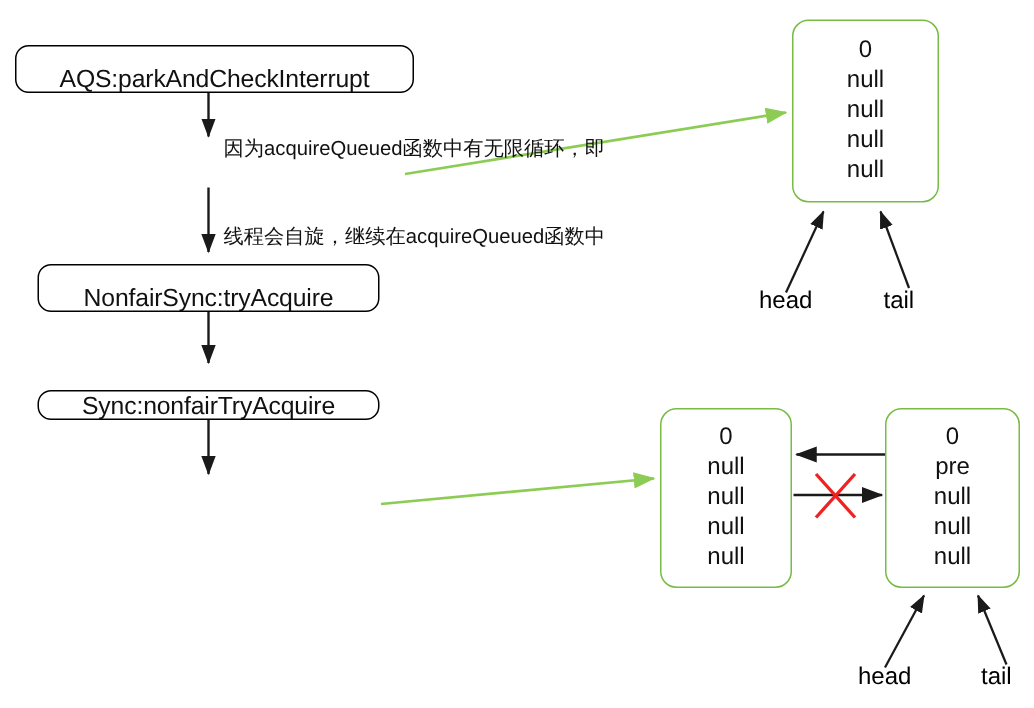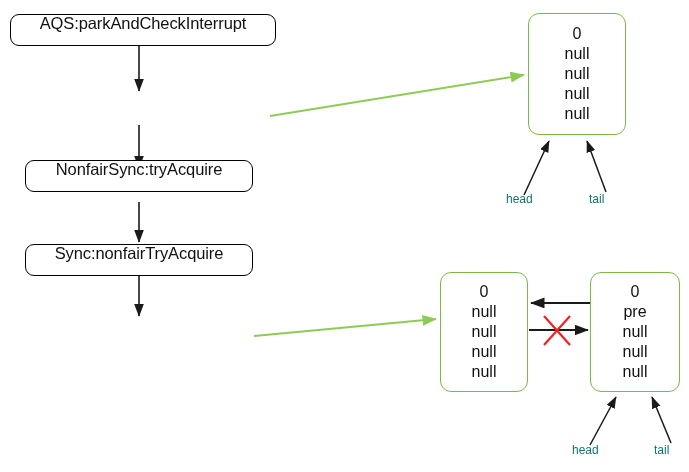--- a/index.html
+++ b/index.html
@@ -27,27 +27,28 @@
     pointer-events: none;
   }
   
   .proc-box {
     position: absolute;
     box-sizing: border-box;
     border: 1.6px solid #000000;
     border-radius: 9px;
     background: #ffffff;
     display: flex;
-    align-items: flex-start;
+    align-items: flex-end;
     justify-content: center;
     font-size: 16.5px;
     line-height: 1;
     color: #111111;
     white-space: nowrap;
     letter-spacing: -0.1px;
+    margin-top: 16px;
   }
   
   .node-box {
     position: absolute;
     box-sizing: border-box;
     border: 1.6px solid #77bb44;
     border-radius: 11px;
     background: #ffffff;
     display: flex;
     flex-direction: column;
@@ -65,23 +66,23 @@
   
   .annot {
     position: absolute;
     font-size: 13.5px;
     line-height: 1.45;
     color: #111111;
     white-space: pre;
   }
   .ptr-label {
     position: absolute;
-    font-size: 12px;
+    font-size: 16px;
     line-height: 1;
-    color: #0f766e;
+    color: #000000;
     white-space: nowrap;
   }
 </style>
 </head>
 <body>
 
 <div id="canvas">
 
   <svg class="svg-layer" viewBox="0 0 689 472" xmlns="http://www.w3.org/2000/svg">
     <defs>
@@ -120,26 +121,28 @@
 
   <div class="proc-box" style="left:10px; top:14px; width:266px; height:32px;">
     <span>AQS:parkAndCheckInterrupt</span>
   </div>
 
 
   <div class="proc-box" style="left:25px; top:160px; width:228px; height:32px;">
     <span>NonfairSync:tryAcquire</span>
   </div>
 
-  <div class="proc-box" style="left:25px; top:244px; width:228px; height:32px;">
+  <div class="proc-box" style="left:25px; top:244px; width:228px; height:20px;">
     <span>Sync:nonfairTryAcquire</span>
   </div>
 
 
   <div class="annot" style="left:149px; top:50px;">
+    <div>因为acquireQueued函数中有无限循环，即</div>
+    <div>线程会自旋，继续在acquireQueued函数中</div>
   </div>
 
   <div class="node-box" style="left:528px; top:13px; width:98px; height:122px;">
     <span class="node-row">0</span>
     <span class="node-row">null</span>
     <span class="node-row">null</span>
     <span class="node-row">null</span>
     <span class="node-row">null</span>
   </div>
 

